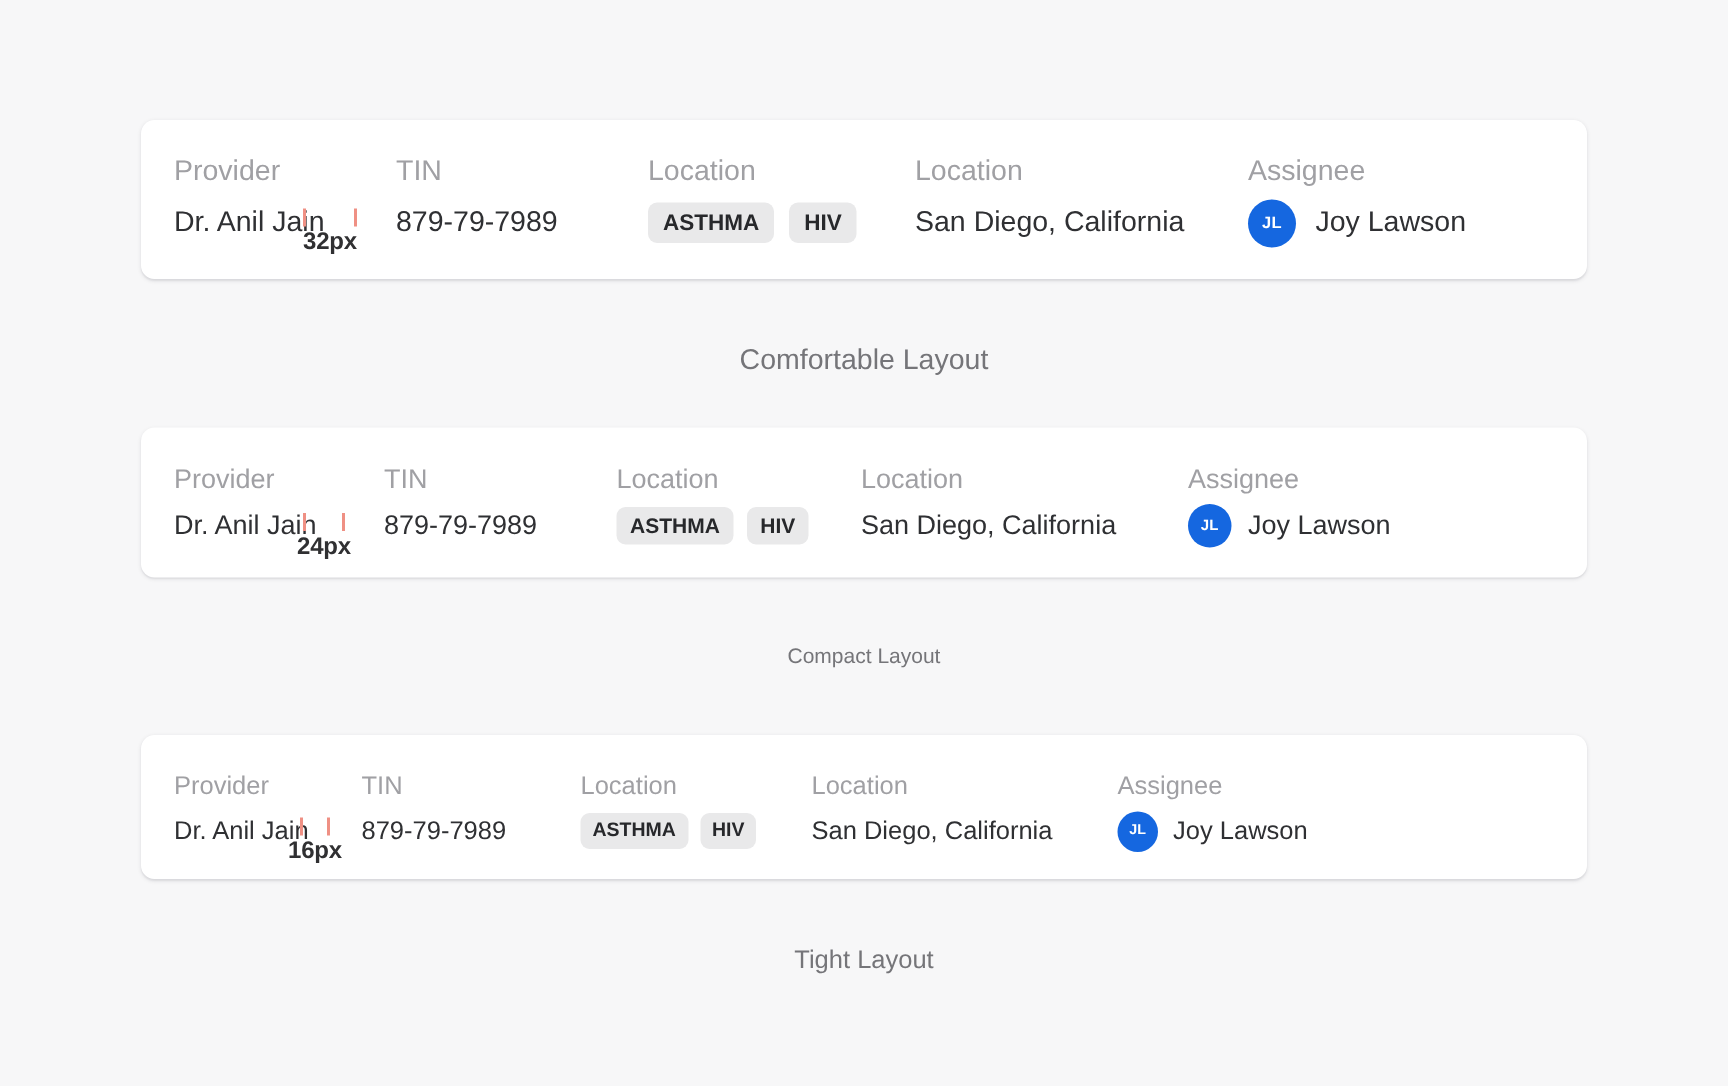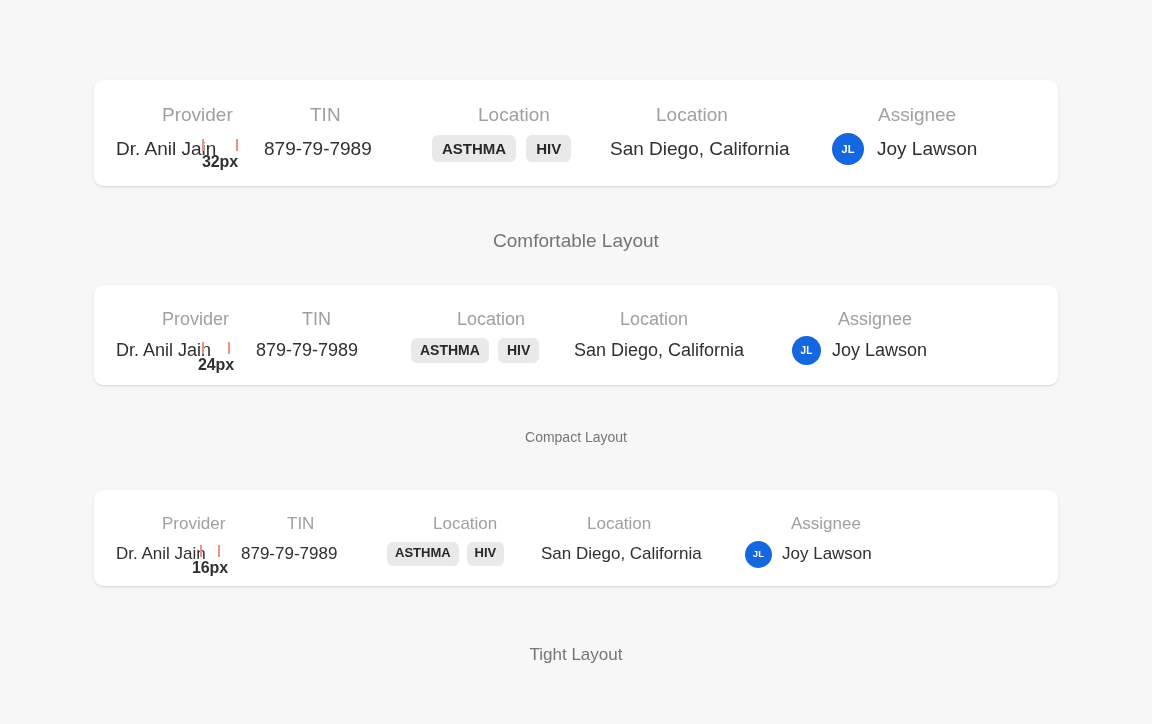--- a/index.html
+++ b/index.html
@@ -38,21 +38,20 @@
 
   .col {
     display: flex;
     flex-direction: column;
     position: relative;
   }
   .col-label {
     color: #a0a0a4;
     white-space: nowrap;
     line-height: 1.15;
-    margin-left: 46px;
   }
   .col-value {
     color: #2f3033;
     white-space: nowrap;
     line-height: 1.15;
     display: flex;
     align-items: center;
   }
 
   
@@ -199,21 +198,21 @@
   }
   #block-tight .tag:last-child { margin-right: 0; }
   #block-tight .avatar {
     width: 27px; height: 27px; font-size: 9.5px; margin-right: 10px;
   }
   #block-tight .col-provider { width: 125px; }
   #block-tight .col-tin      { width: 146px; }
   #block-tight .col-tags     { width: 154px; }
   #block-tight .col-location { width: 204px; }
   #block-tight .measure      { left: 106px; top: 60px; width: 20px; }
-  #block-tight .caption      { top: 131px; font-size: 17px; }
+  #block-tight .caption      { top: 116px; font-size: 17px; }
 </style>
 </head>
 <body>
 
 <div class="page">
 
   <div class="card-block" id="block-comfortable">
     <div class="card">
 
       <div class="col col-provider">

